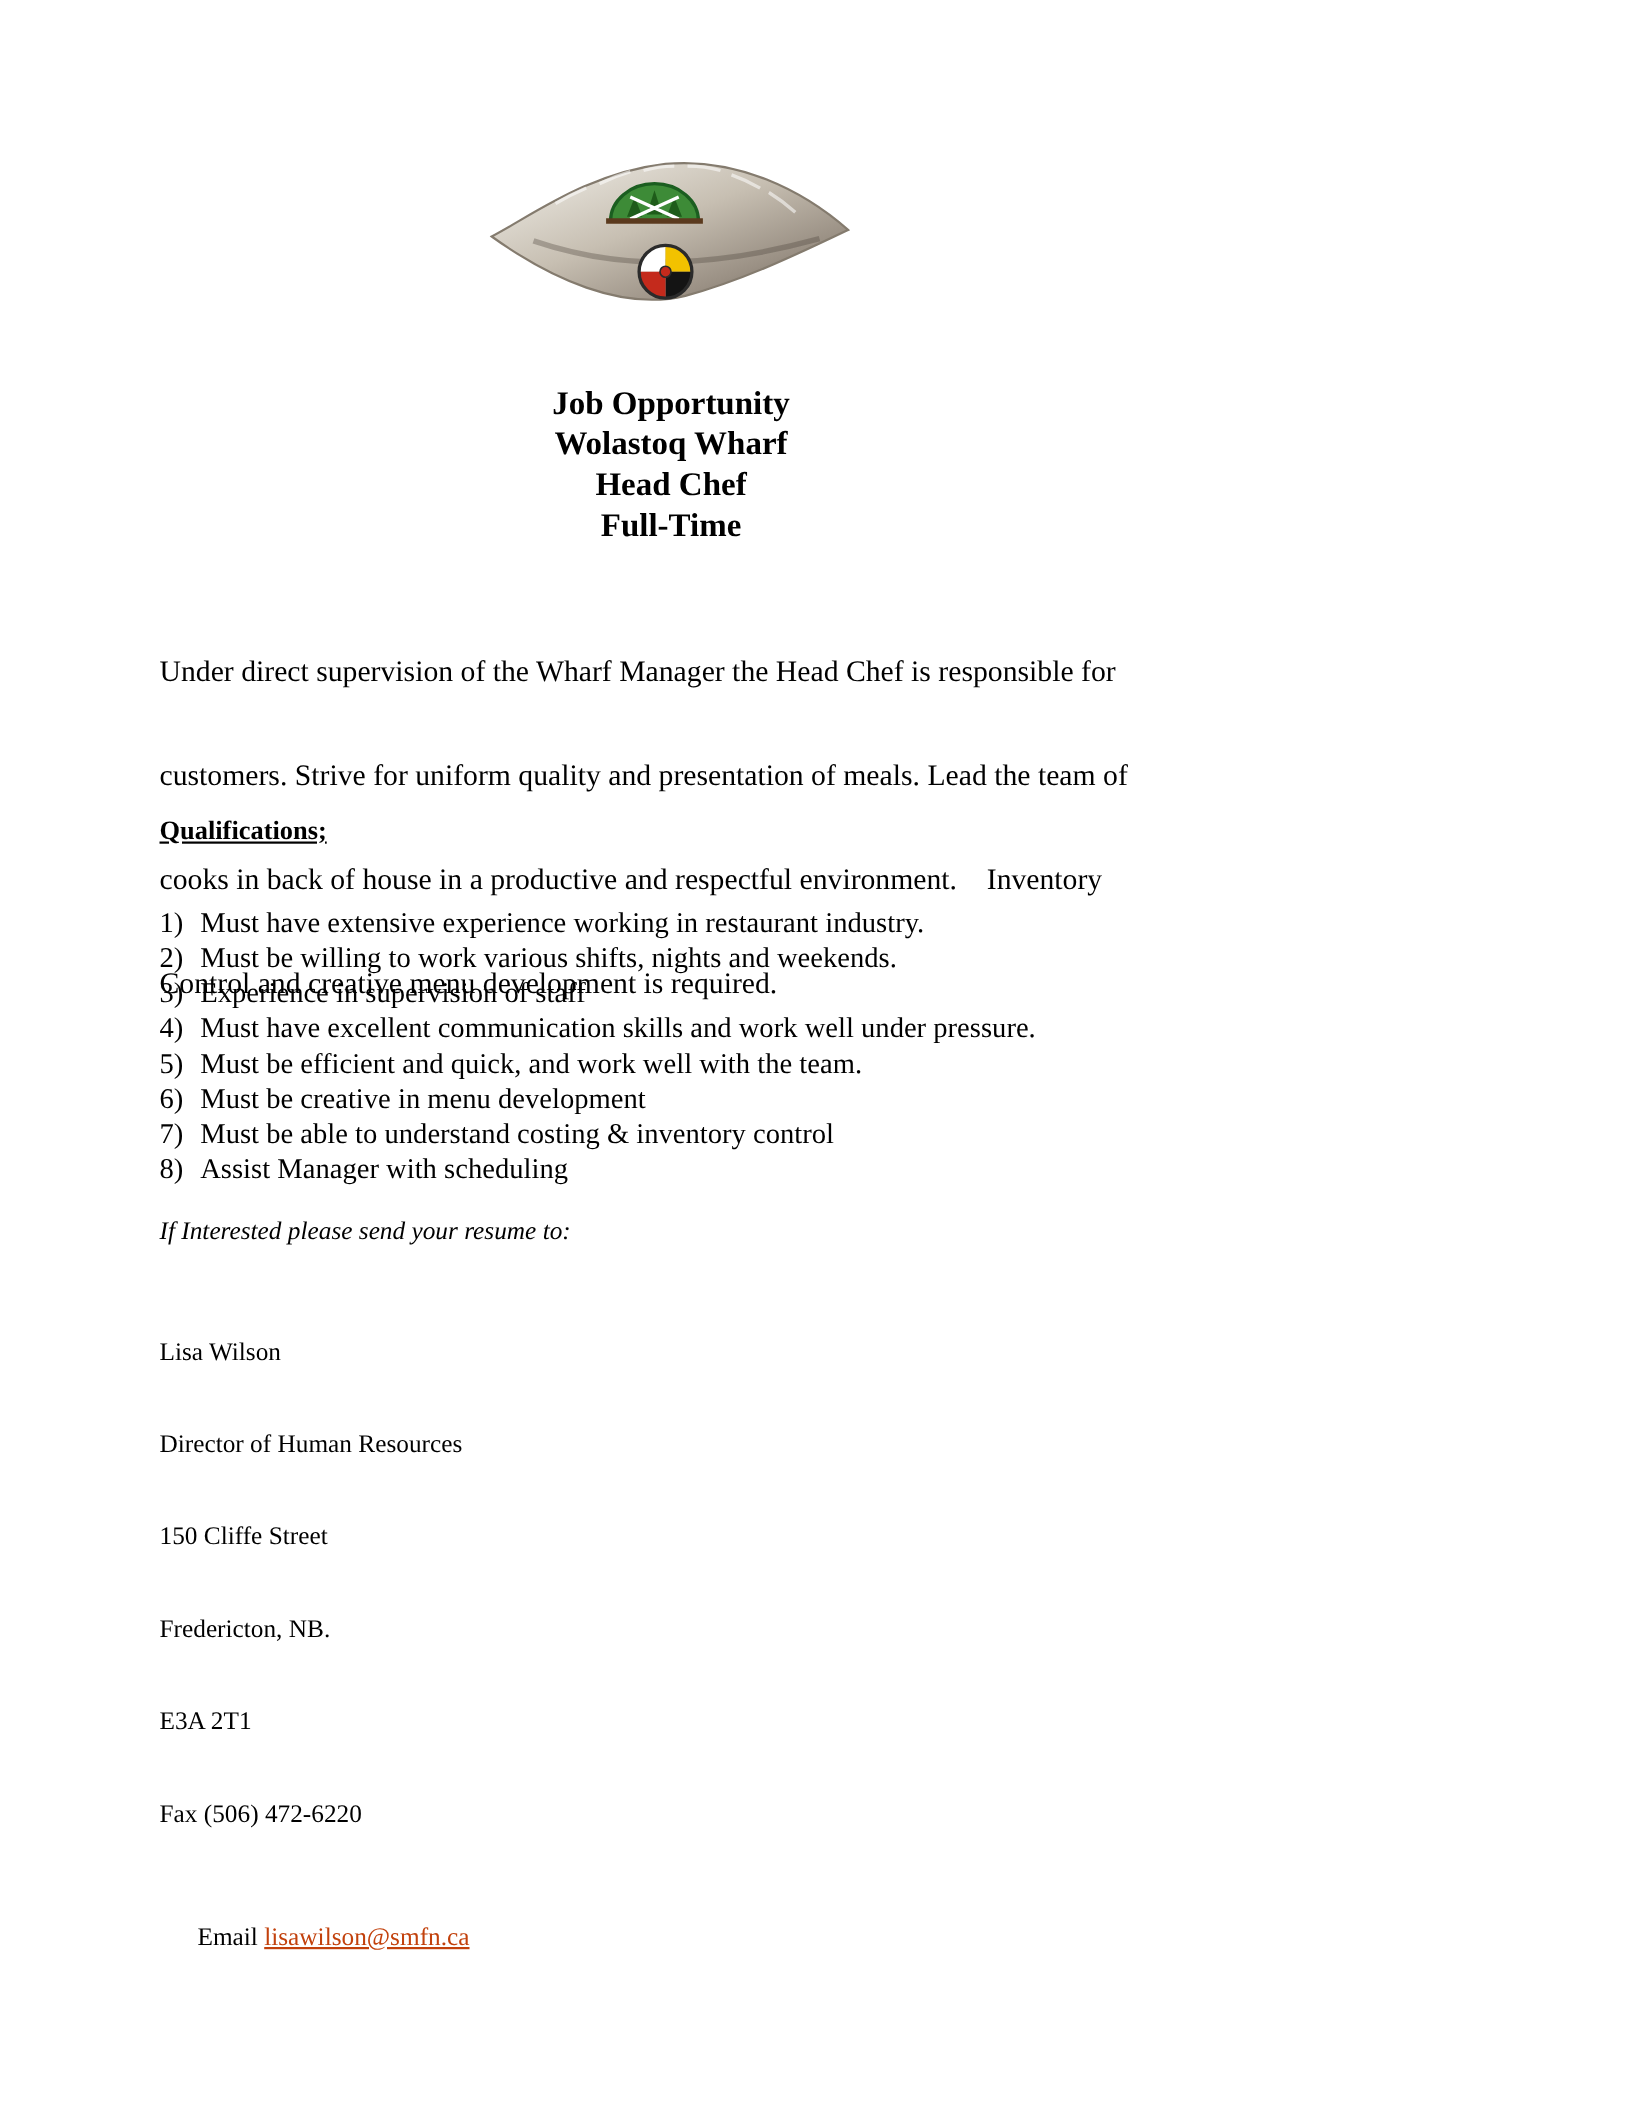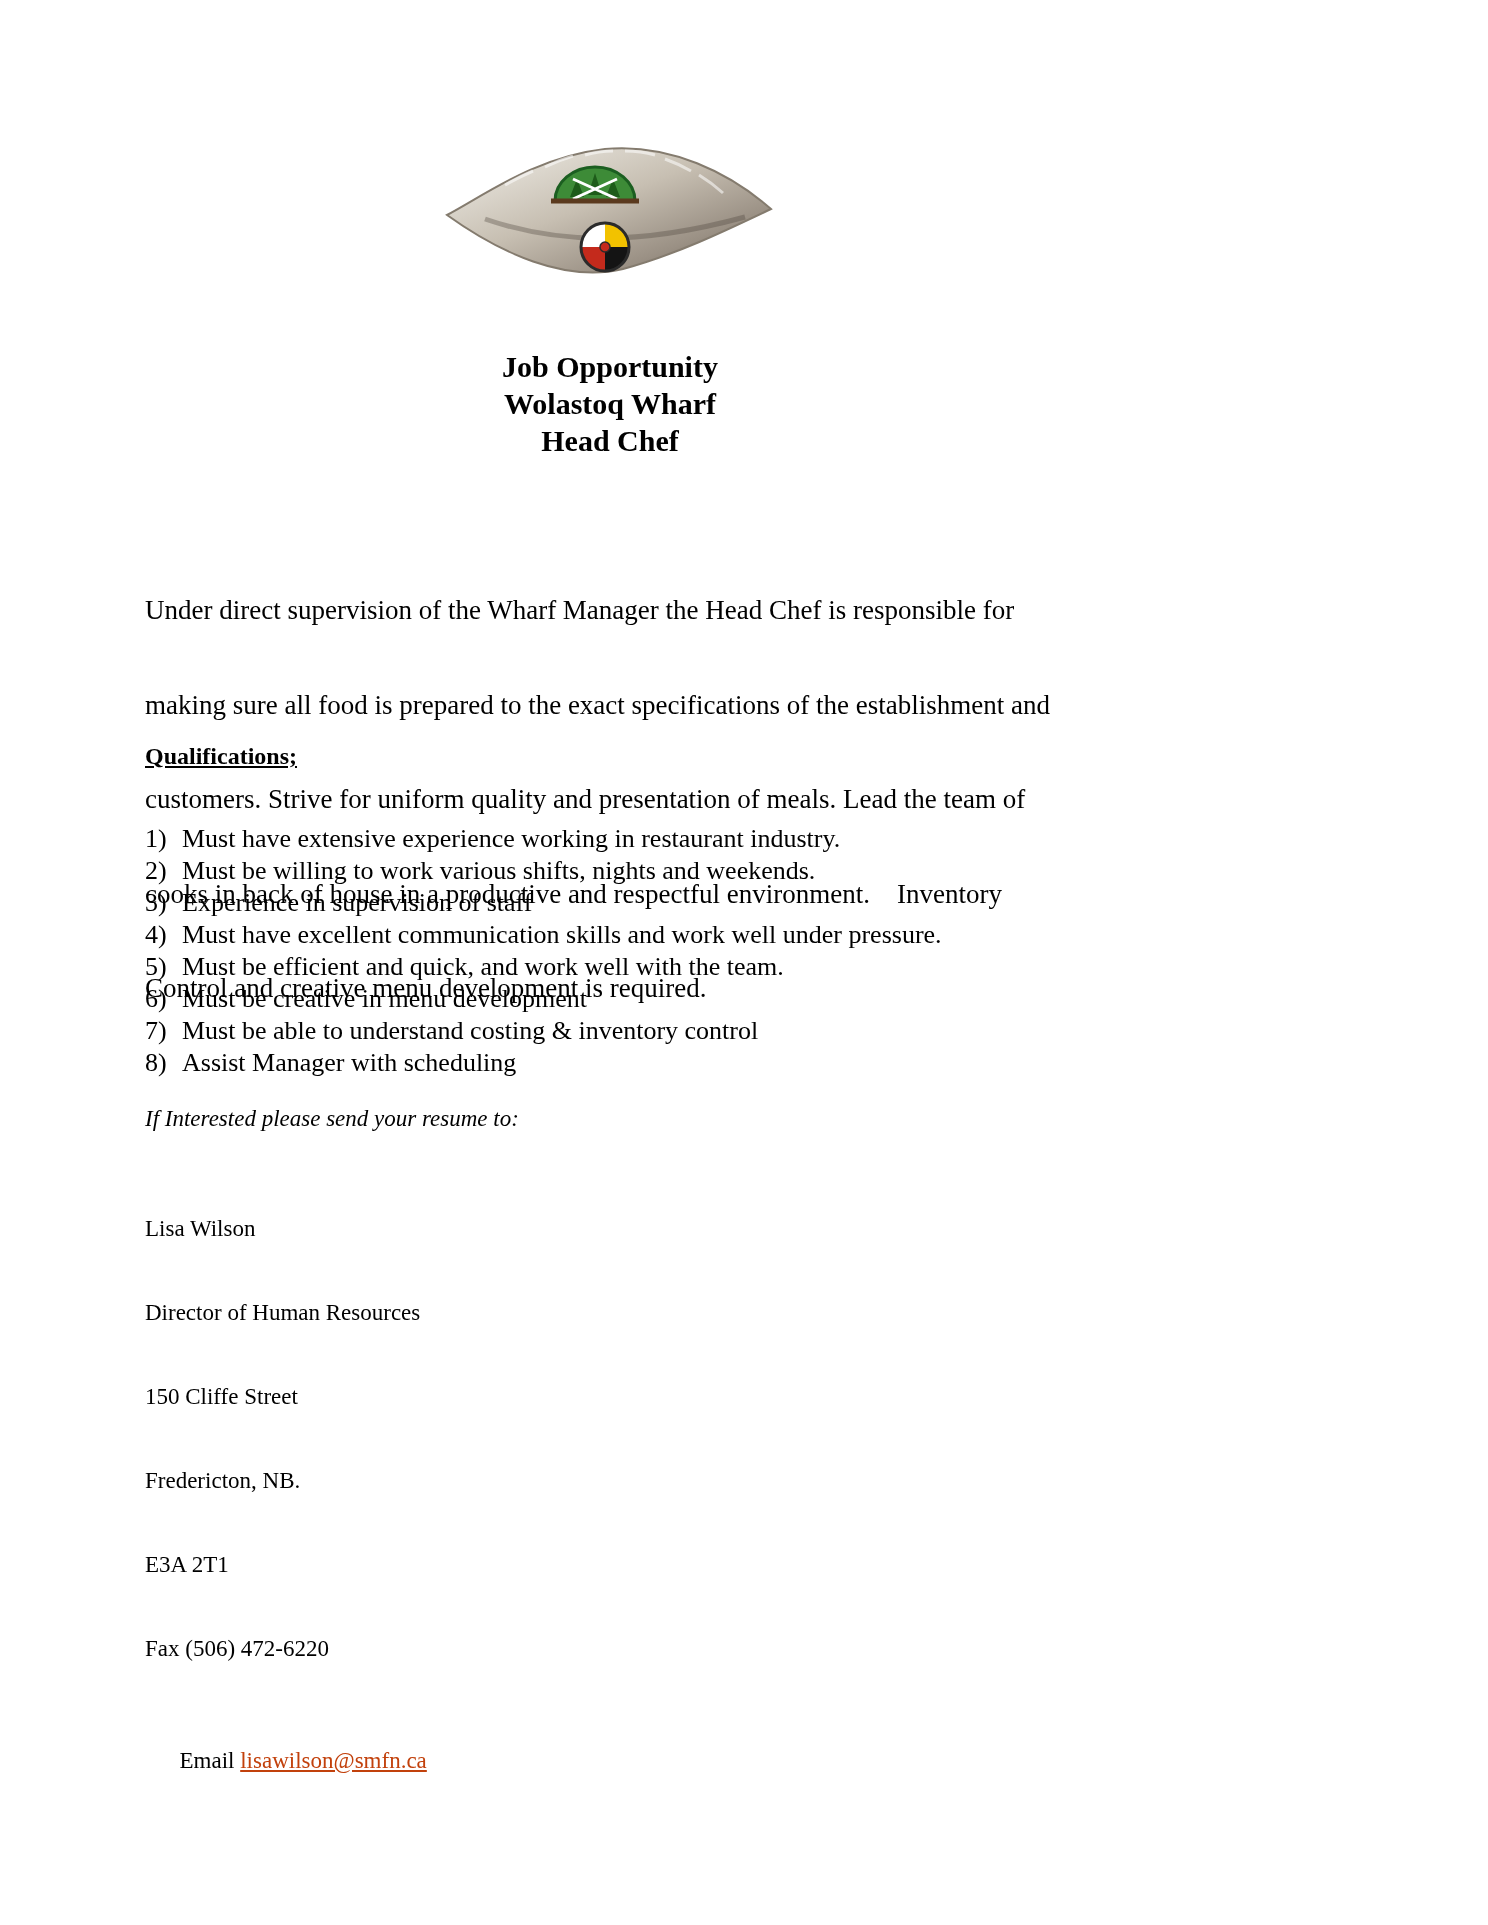--- a/index.html
+++ b/index.html
@@ -127,25 +127,25 @@
         <circle cx="160" cy="112" r="24" fill="none" stroke="#2b2b2b" stroke-width="3"></circle>
         <circle cx="160" cy="112" r="5" fill="#c42a1c" stroke="#2b2b2b" stroke-width="1.5"></circle>
       </g>
     </svg>
   </div>
 
   <div class="title-block">
     <div>Job Opportunity</div>
     <div>Wolastoq Wharf</div>
     <div>Head Chef</div>
+    <div>Full-Time</div>
   </div>
 
   <div class="intro">
     <div>Under direct supervision of the Wharf Manager the Head Chef is responsible for</div>
-    <div>making sure all food is prepared to the exact specifications of the establishment and</div>
     <div>customers. Strive for uniform quality and presentation of meals. Lead the team of</div>
     <div>cooks in back of house in a productive and respectful environment.    Inventory</div>
     <div>Control and creative menu development is required.</div>
   </div>
 
   <div class="qual-heading">Qualifications;</div>
 
   <div class="qual-list">
     <div class="qual-item">
       <span class="qual-num">1)</span>

